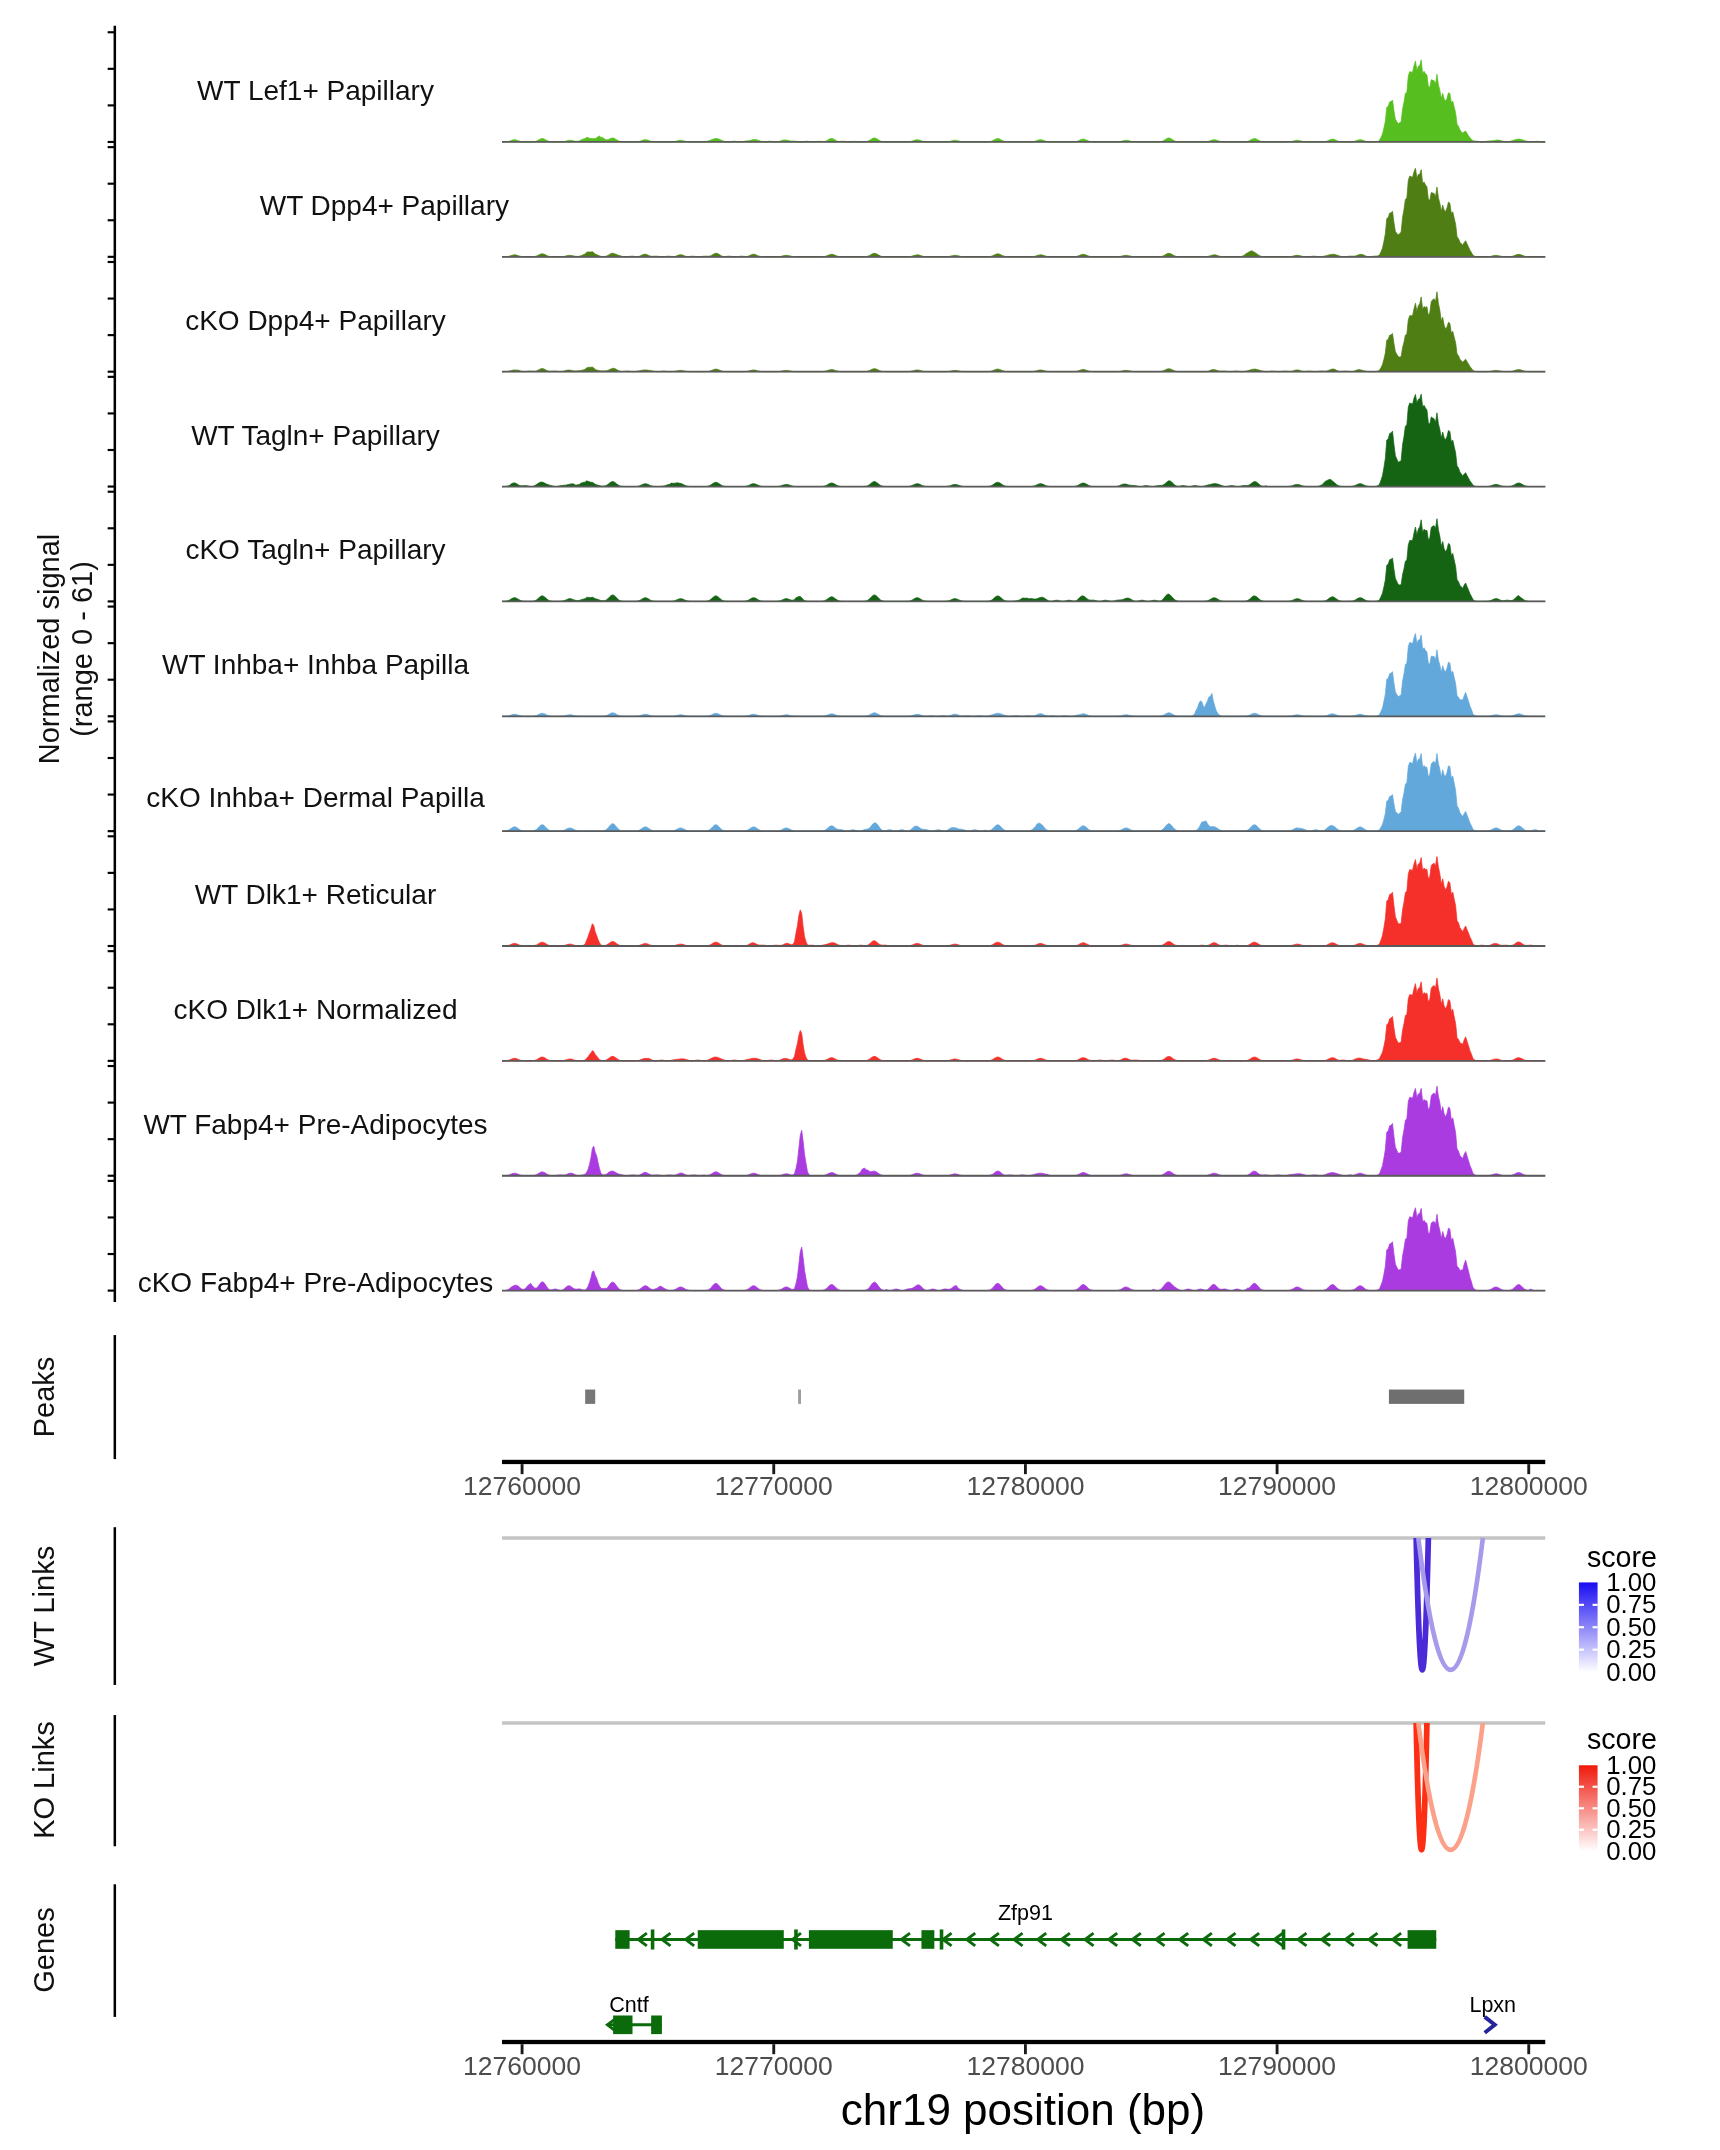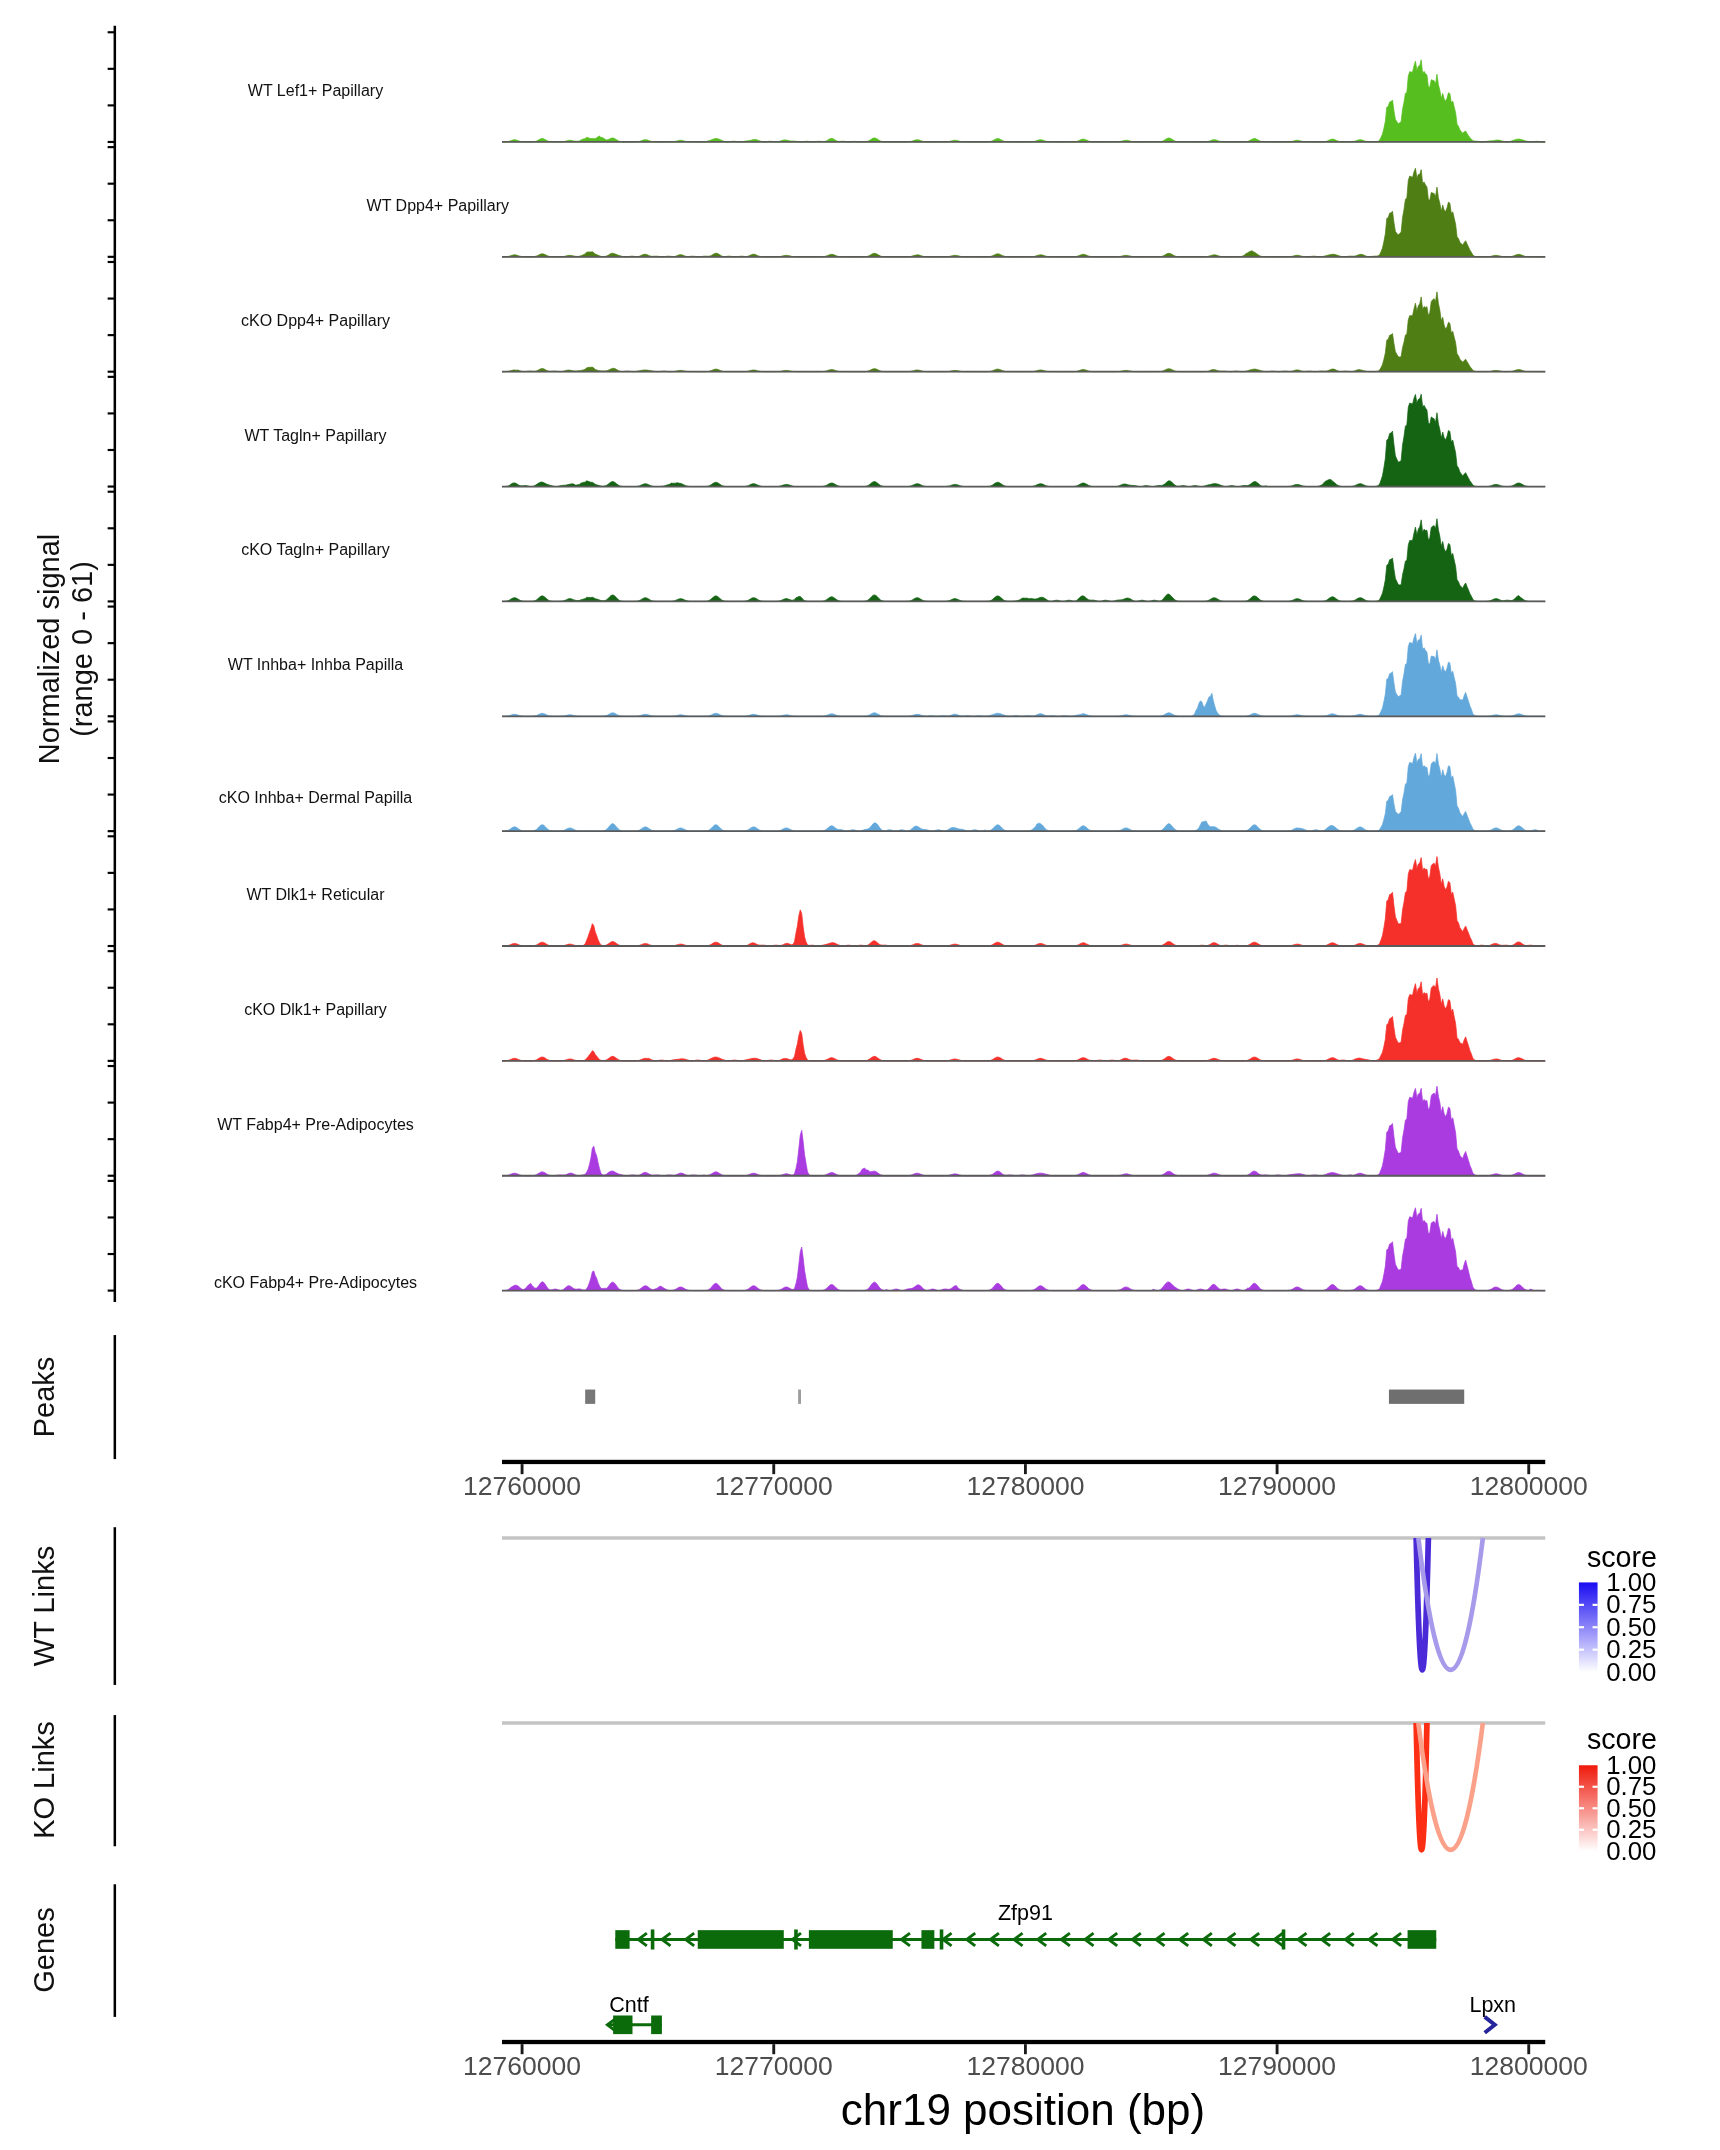--- a/index.html
+++ b/index.html
@@ -2,21 +2,21 @@
 <html style="font-size:11.5px"><head>
 <meta charset="utf-8">
 <style>
   html,body{margin:0;padding:0;background:#ffffff;}
   #fig{position:relative;width:1721px;height:2151px;background:#ffffff;
        font-family:"Liberation Sans", sans-serif;overflow:hidden;}
   #fig svg{position:absolute;left:0;top:0;}
   .rot{position:absolute;transform:translate(-50%,-50%) rotate(-90deg);
        white-space:nowrap;color:#111;font-size:29px;text-align:center;line-height:33px;}
   .track-label{position:absolute;left:122px;width:387px;text-align:center;
-       transform:translateY(-50%);font-size:16px;color:#111;white-space:nowrap;}
+       transform:translateY(-50%);font-size:28px;color:#111;white-space:nowrap;}
   .xlabel{position:absolute;transform:translateX(-50%);font-size:44px;color:#000;white-space:nowrap;}
   text{font-family:"Liberation Sans", sans-serif;}
   .ticklab{font-size:37px;fill:#4d4d4d;}
   .legend-title{font-size:40px;fill:#000;}
   .legend-lab{font-size:36px;fill:#000;}
   .gene-lab{font-size:30px;fill:#000;}
 </style>
 </head>
 <body>
 
@@ -248,20 +248,20 @@
 
   <div id="track-labels">
       <div class="track-label" style="top: 91px;">WT Lef1+ Papillary</div>
       <div class="track-label" style="top: 206px; text-align: right;">WT Dpp4+ Papillary</div>
       <div class="track-label" style="top: 321px;">cKO Dpp4+ Papillary</div>
       <div class="track-label" style="top: 436px;">WT Tagln+ Papillary</div>
       <div class="track-label" style="top: 550px;">cKO Tagln+ Papillary</div>
       <div class="track-label" style="top: 665px;">WT Inhba+ Inhba Papilla</div>
       <div class="track-label" style="top: 780px; margin-top: 18px;">cKO Inhba+ Dermal Papilla</div>
       <div class="track-label" style="top: 895px;">WT Dlk1+ Reticular</div>
-      <div class="track-label" style="top: 1010px;">cKO Dlk1+ Papillary</div>
+      <div class="track-label" style="top: 1010px;">cKO Dlk1+ Normalized</div>
       <div class="track-label" style="top: 1125px;">WT Fabp4+ Pre-Adipocytes</div>
       <div class="track-label" style="top: 1283px;">cKO Fabp4+ Pre-Adipocytes</div>
     </div>
 
   <div class="xlabel" style="left:1023px;top:2085px;">chr19 position (bp)</div>
 </div>
 
 
 </body></html>

